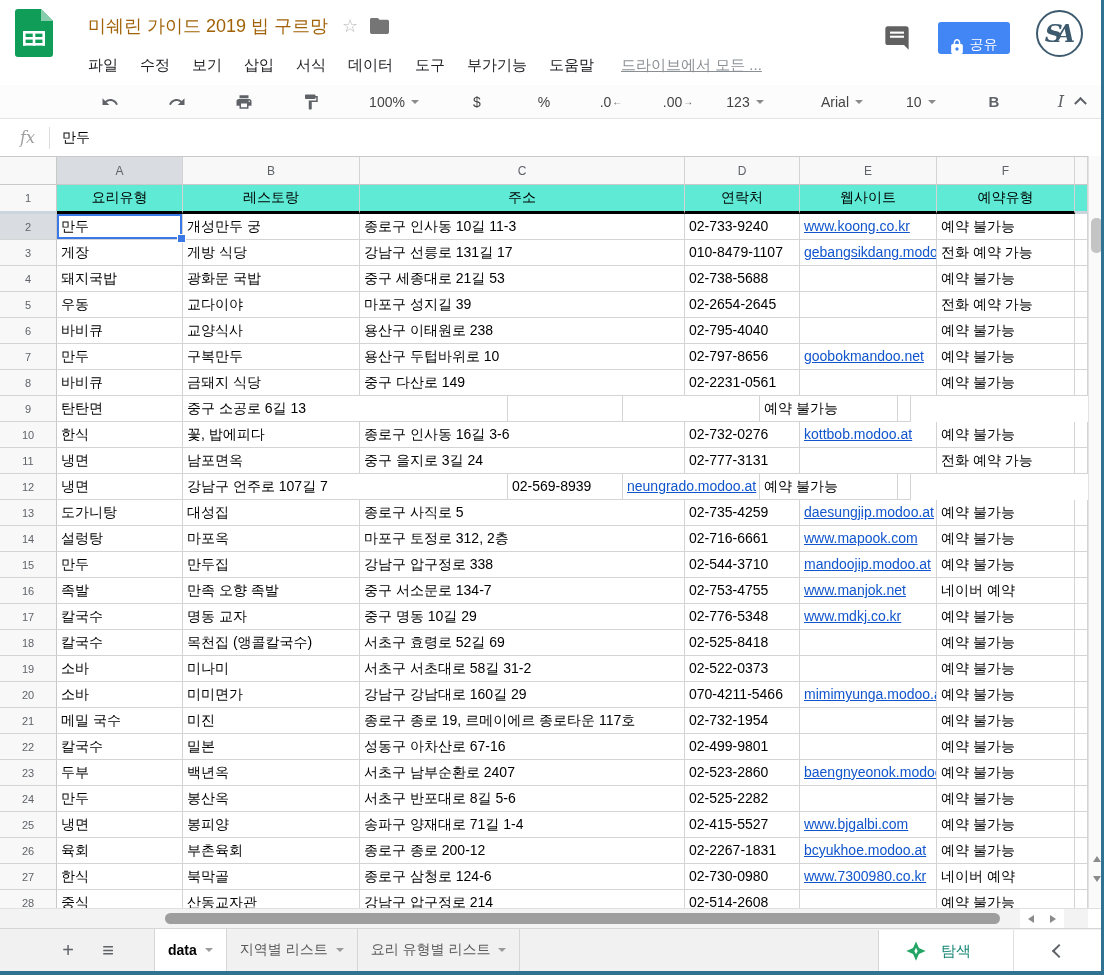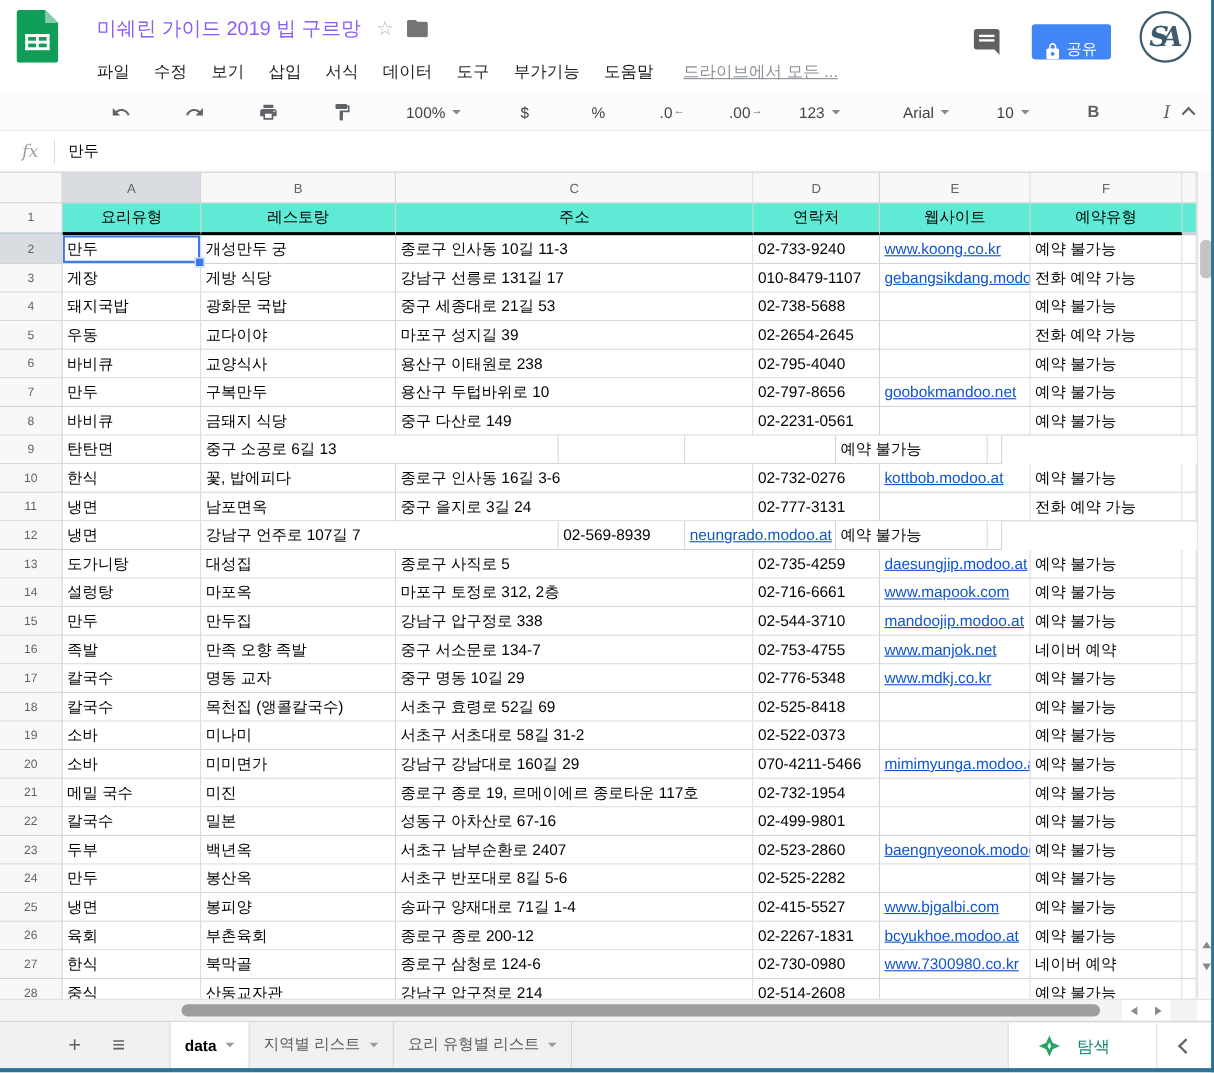--- a/index.html
+++ b/index.html
@@ -3,21 +3,21 @@
 <meta charset="utf-8">
 <style>
   * { margin:0; padding:0; box-sizing:border-box; }
   body { font-family:"Liberation Sans","DejaVu Sans",sans-serif; background:#fff; }
   #app { position:relative; width:1104px; height:975px; background:#fff; overflow:hidden; }
 
   
   .topbar { position:absolute; left:0; top:0; width:1104px; height:85px; background:#fff; }
   .logo { position:absolute; left:15px; top:9px; width:38px; height:48px; }
   .title-row { position:absolute; left:88px; top:13px; height:26px; display:flex; align-items:center; }
-  .doc-title { font-size:18px; color:#8b5cf6; white-space:nowrap; }
+  .doc-title { font-size:18px; color:#a16207; white-space:nowrap; }
   .star { font-size:18px; color:#b5b5b5; margin-left:14px; }
   .folder { margin-left:12px; display:flex; }
   .menu-row { position:absolute; left:77px; top:51px; height:28px; display:flex; align-items:center; }
   .menu-item { font-size:15px; color:#202124; padding:0 11px; cursor:pointer; white-space:nowrap; }
   .drive-link { font-size:15px; color:#8a8f94; margin-left:16px; text-decoration:underline; white-space:nowrap; max-width:170px; overflow:hidden; }
   .comment-btn { position:absolute; right:193px; top:24px; }
   .share-btn { position:absolute; right:94px; top:22px; width:72px; height:32px; background:#4285f4; border-radius:3px; display:flex; align-items:flex-end; justify-content:center; gap:7px; cursor:pointer; }
   .share-label { color:#fff; font-size:14px; }
   .avatar { position:absolute; right:21px; top:10px; width:47px; height:47px; border-radius:50%; border:2px solid #3d5a6e; display:flex; align-items:center; justify-content:center; background:#fff; }
   .avatar span { font-family:"DejaVu Serif","Liberation Serif",serif; font-style:italic; font-weight:bold; font-size:25px; color:#3d5a6e; letter-spacing:-7px; margin-right:6px; }
@@ -77,21 +77,21 @@
 
   
   .tabbar { position:absolute; left:0; top:928px; width:1104px; height:43px; background:#f1f1f1; border-top:1px solid #d6d6d6; display:flex; align-items:stretch; }
   .tab-tools { display:flex; align-items:center; padding-left:52px; gap:8px; }
   .tab-tool { width:32px; height:32px; display:flex; align-items:center; justify-content:center; font-size:20px; color:#5f6368; cursor:pointer; }
   .sheet-tabs { display:flex; margin-left:30px; }
   .sheet-tab { display:flex; align-items:center; gap:8px; padding:0 13px; font-size:14px; color:#5a5a5a; border-left:1px solid #d6d6d6; border-right:1px solid #d6d6d6; cursor:pointer; white-space:nowrap; }
   .sheet-tab + .sheet-tab { border-left:none; }
   .sheet-tab.active { background:#fff; color:#000; font-weight:bold; }
   .tab-caret { width:0; height:0; border-left:4px solid transparent; border-right:4px solid transparent; border-top:4px solid #9a9a9a; }
-  .explore-area { position:absolute; right:0; top:1px; width:188px; height:42px; background:#fff; border-left:1px solid #d6d6d6; display:flex; align-items:center; }
+  .explore-area { position:absolute; right:0; top:1px; width:226px; height:42px; background:#fff; border-left:1px solid #d6d6d6; display:flex; align-items:center; }
   .explore-btn { display:flex; align-items:center; gap:14px; padding-left:26px; width:134px; cursor:pointer; }
   .explore-label { font-size:15px; color:#168775; }
   .explore-sep { width:1px; height:42px; background:#e0e0e0; }
   .collapse-panel { flex:1; display:flex; align-items:center; justify-content:center; cursor:pointer; }
   .chev-left { width:10px; height:10px; border-left:2px solid #5f6368; border-bottom:2px solid #5f6368; transform:rotate(45deg); }
 
   
   .edge-bottom { position:absolute; left:0; top:971px; width:1104px; height:4px; background:#2f7291; }
   .edge-right { position:absolute; left:1101px; top:0; width:3px; height:975px; background:#2f7291; }
 </style>

